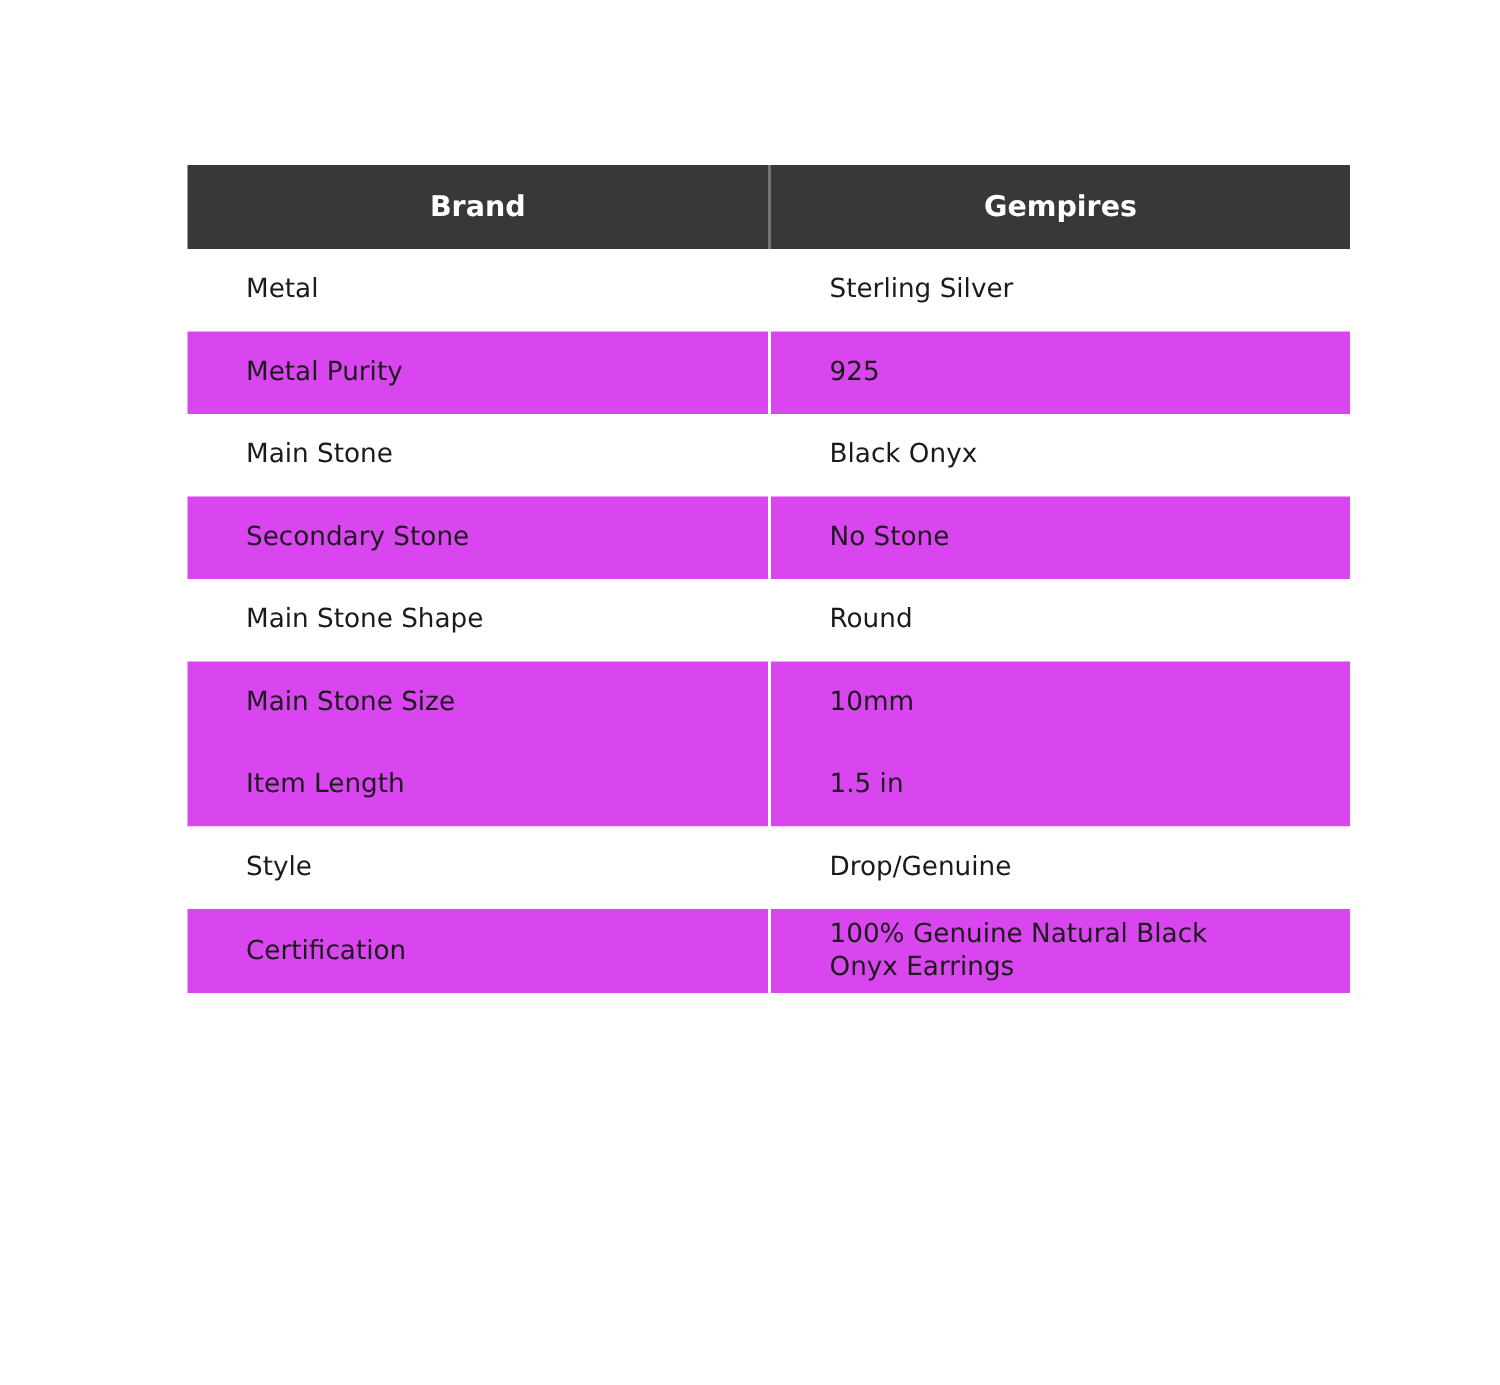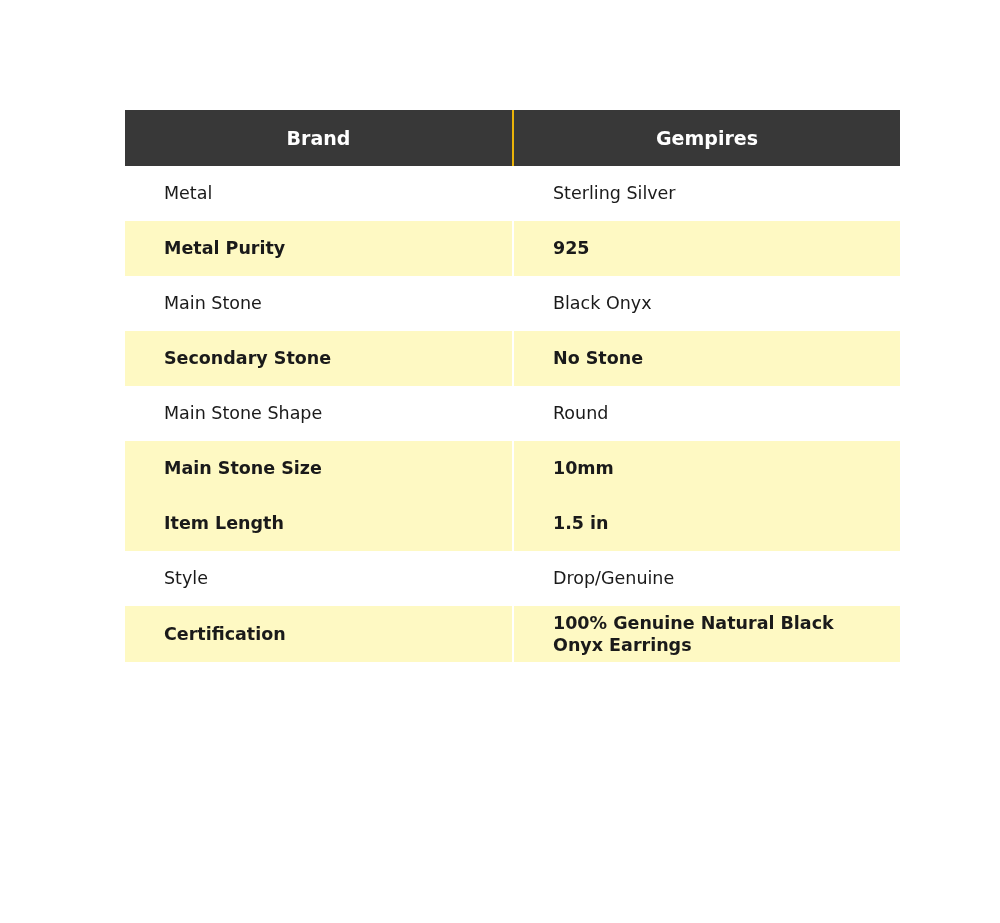--- a/index.html
+++ b/index.html
@@ -29,43 +29,42 @@
   table.spec-table col.col-value { width: 387px; }
 
   thead th {
     background: #383838;
     color: #ffffff;
     font-size: 19px;
     font-weight: bold;
     text-align: center;
     height: 56px;
     padding: 0;
-    border-right: 2px solid #eab308;
+    border-right: 2px solid #737373;
   }
   thead th:last-child { border-right: none; margin-left: 33px; }
 
   tbody td {
     font-size: 17.5px;
     font-weight: normal;
     height: 55px;
     padding: 0 0 0 39px;
     vertical-align: middle;
     border-right: 2px solid #ffffff;
     line-height: 1.28;
   }
   tbody td:last-child { border-right: none; }
   tbody td.value-cell { padding-left: 39px; }
 
   tbody tr.row-odd td {
     background: #ffffff;
     margin-top: 48px;
   }
   tbody tr.row-even td {
-    background: #fef9c3;
-    font-weight: bold;
+    background: #d946ef;
   }
   tbody tr.row-even td:first-child {
     border-right: 2px solid #ffffff;
   }
   tbody tr.row-odd td:first-child {
     border-right: 2px solid #ffffff;
   }
   tbody tr.tall td {
     height: 56px;
   }

